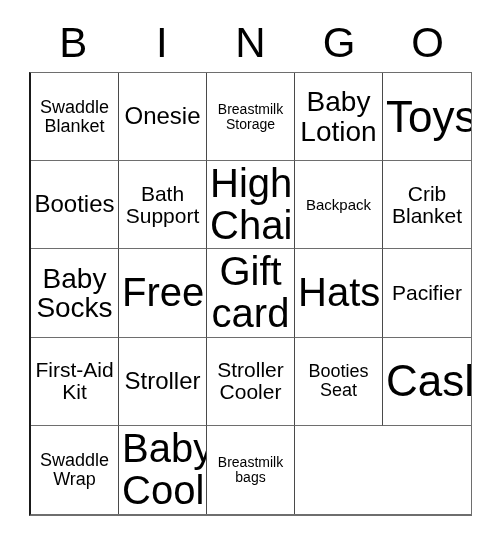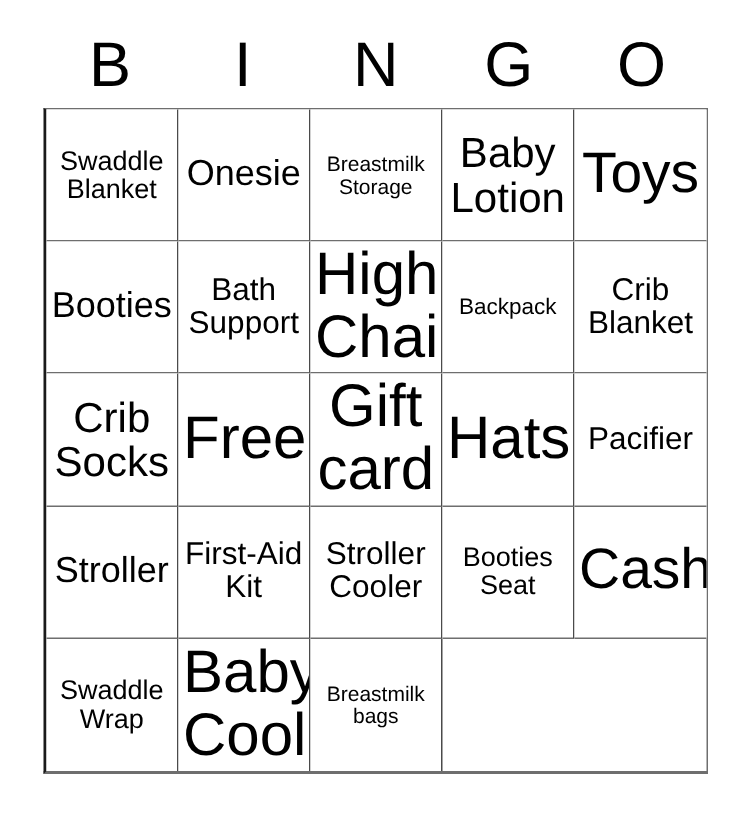--- a/index.html
+++ b/index.html
@@ -83,21 +83,21 @@
   .cell-text {
     display: block;
     width: 100%;
     line-height: 1.04;
     color: #000000;
     word-break: normal;
     hyphens: none;
   }
 
   
-  .fs-xxl .cell-text { font-size: 38px; }
+  .fs-xxl .cell-text { font-size: 44px; }
   .fs-xl  .cell-text { font-size: 40px; }
   .fs-lg  .cell-text { font-size: 28px; }
   .fs-md  .cell-text { font-size: 24px; }
   .fs-sm  .cell-text { font-size: 21px; }
   .fs-xs  .cell-text { font-size: 18px; }
   .fs-xxs .cell-text { font-size: 15px; }
   .fs-tiny .cell-text { font-size: 14px; }
 </style>
 </head>
 <body>
@@ -140,40 +140,40 @@
       <span class="cell-text">High Chair</span>
     </div>
     <div class="cell fs-xxs">
       <span class="cell-text">Backpack</span>
     </div>
     <div class="cell fs-sm">
       <span class="cell-text">Crib Blanket</span>
     </div>
 
     <div class="cell fs-lg">
-      <span class="cell-text">Crib Socks</span>
+      <span class="cell-text">Baby Socks</span>
     </div>
     <div class="cell fs-xl">
       <span class="cell-text">Free!</span>
     </div>
     <div class="cell fs-xl">
       <span class="cell-text">Gift card</span>
     </div>
     <div class="cell fs-xl">
       <span class="cell-text">Hats</span>
     </div>
     <div class="cell fs-sm">
       <span class="cell-text">Pacifier</span>
     </div>
 
+    <div class="cell fs-sm">
+      <span class="cell-text">First-Aid Kit</span>
+    </div>
     <div class="cell fs-md">
       <span class="cell-text">Stroller</span>
-    </div>
-    <div class="cell fs-sm">
-      <span class="cell-text">First-Aid Kit</span>
     </div>
     <div class="cell fs-sm">
       <span class="cell-text">Stroller Cooler</span>
     </div>
     <div class="cell fs-xs">
       <span class="cell-text">Booties Seat</span>
     </div>
 
     <div class="cell fs-xxl">
       <span class="cell-text">Cash</span>

